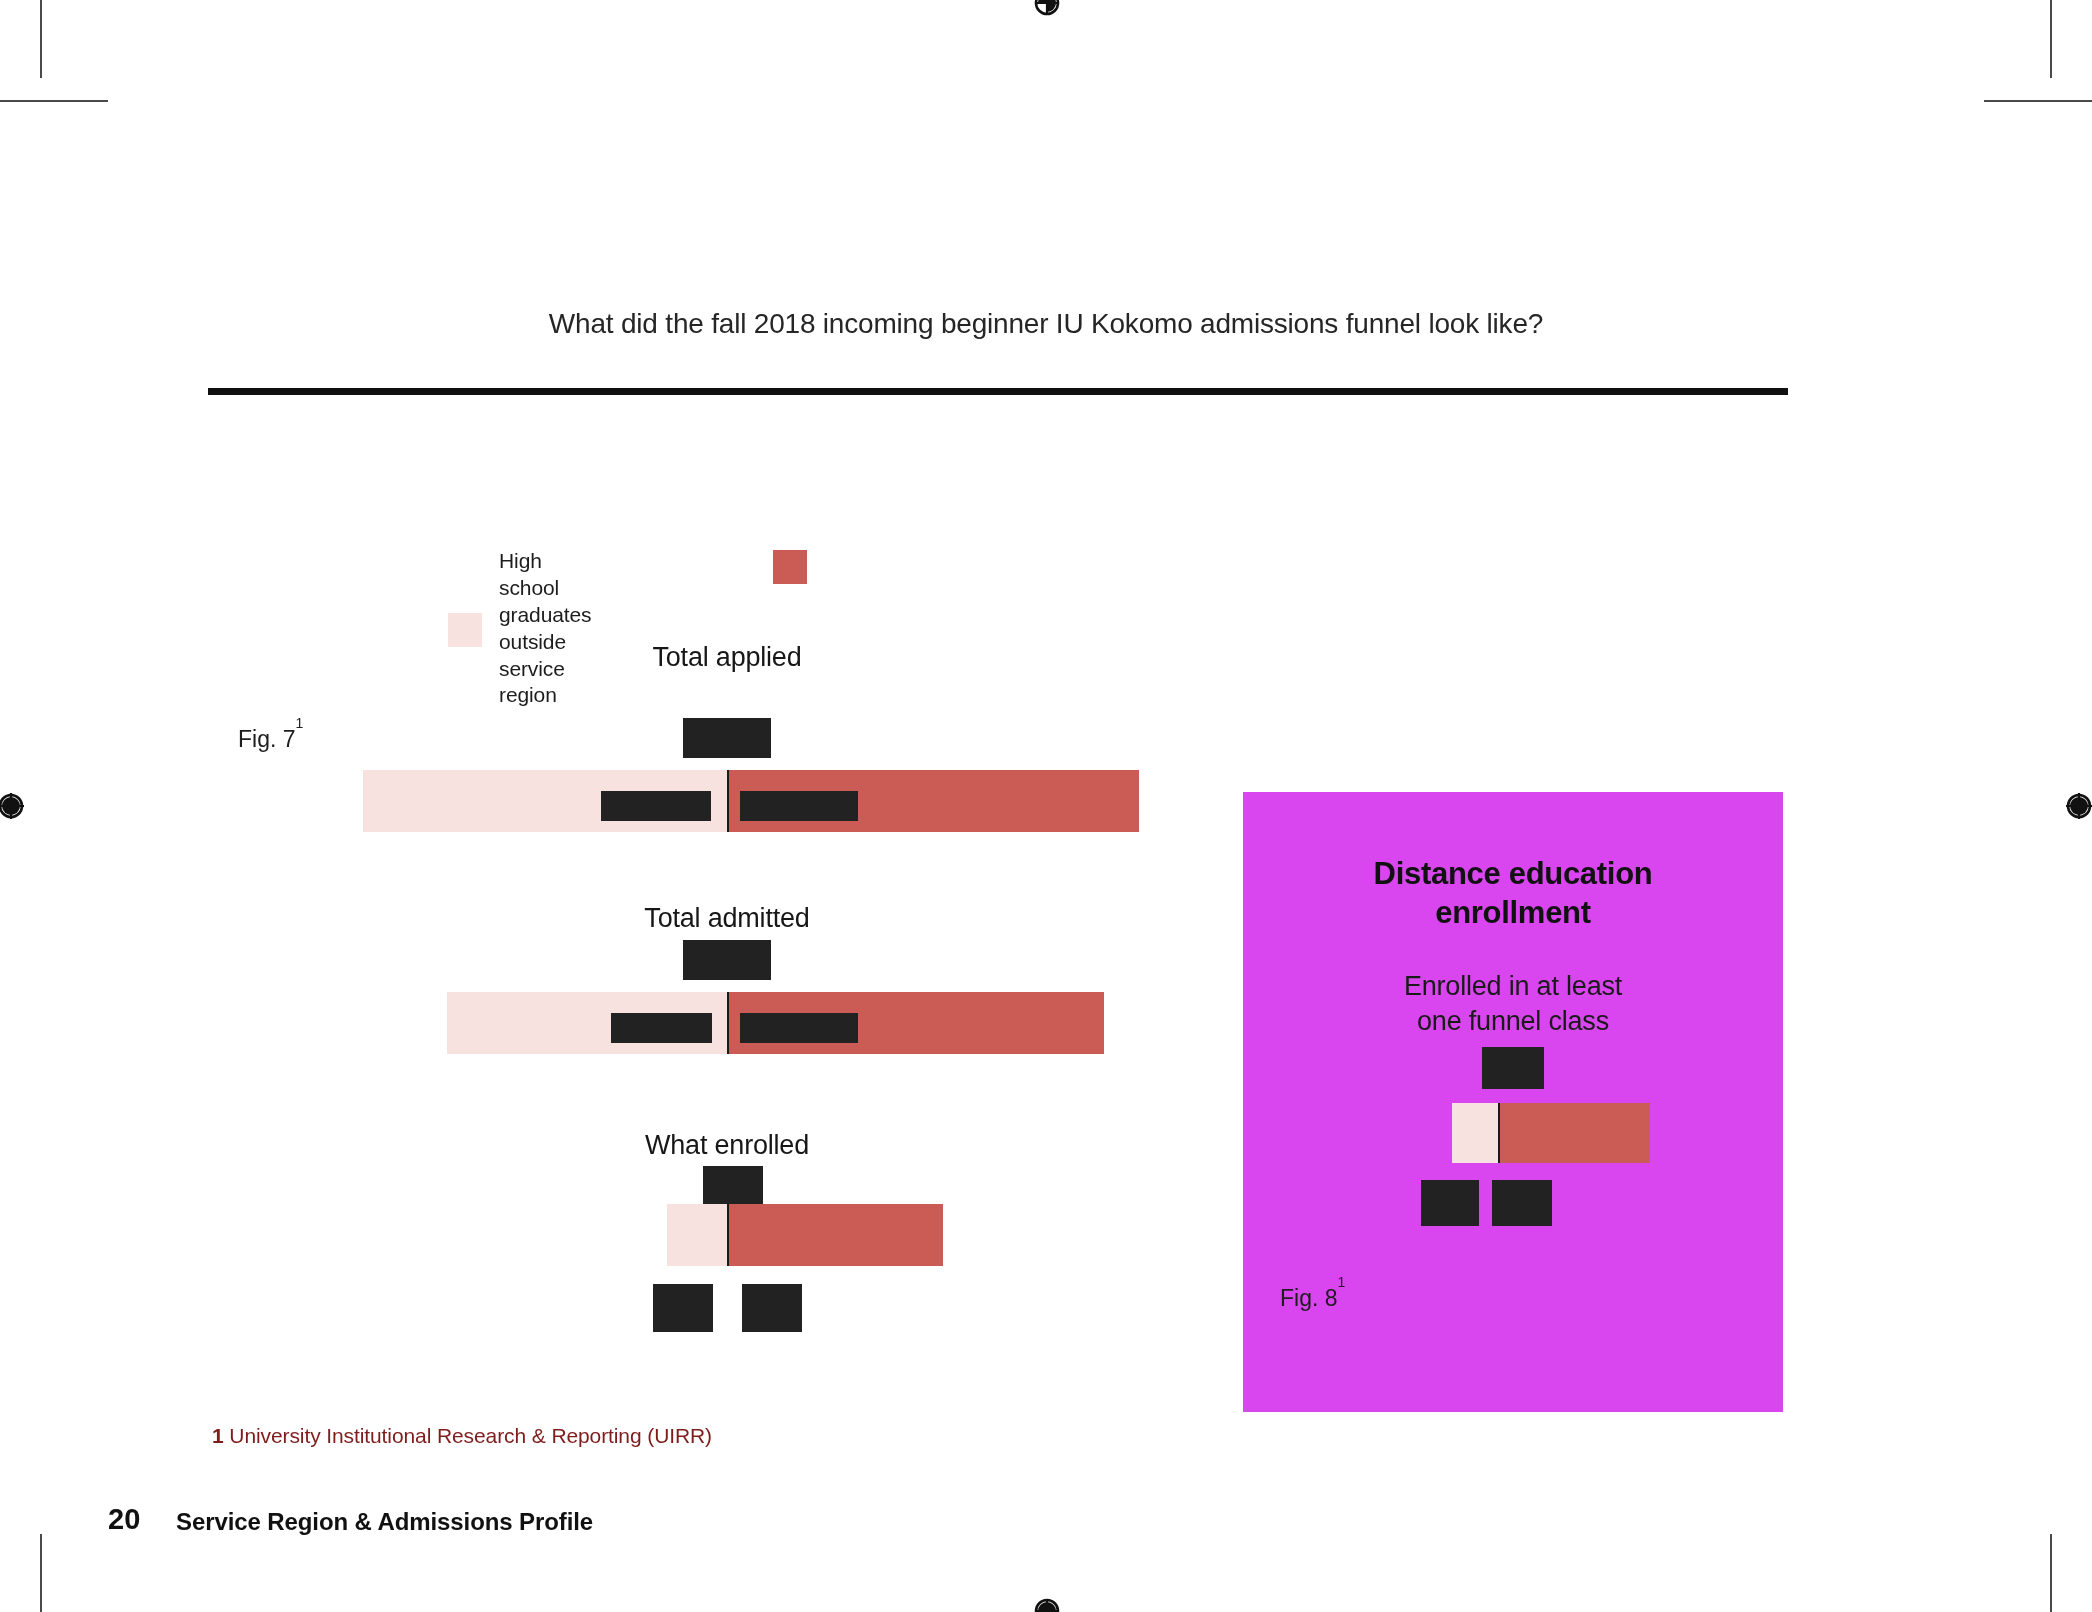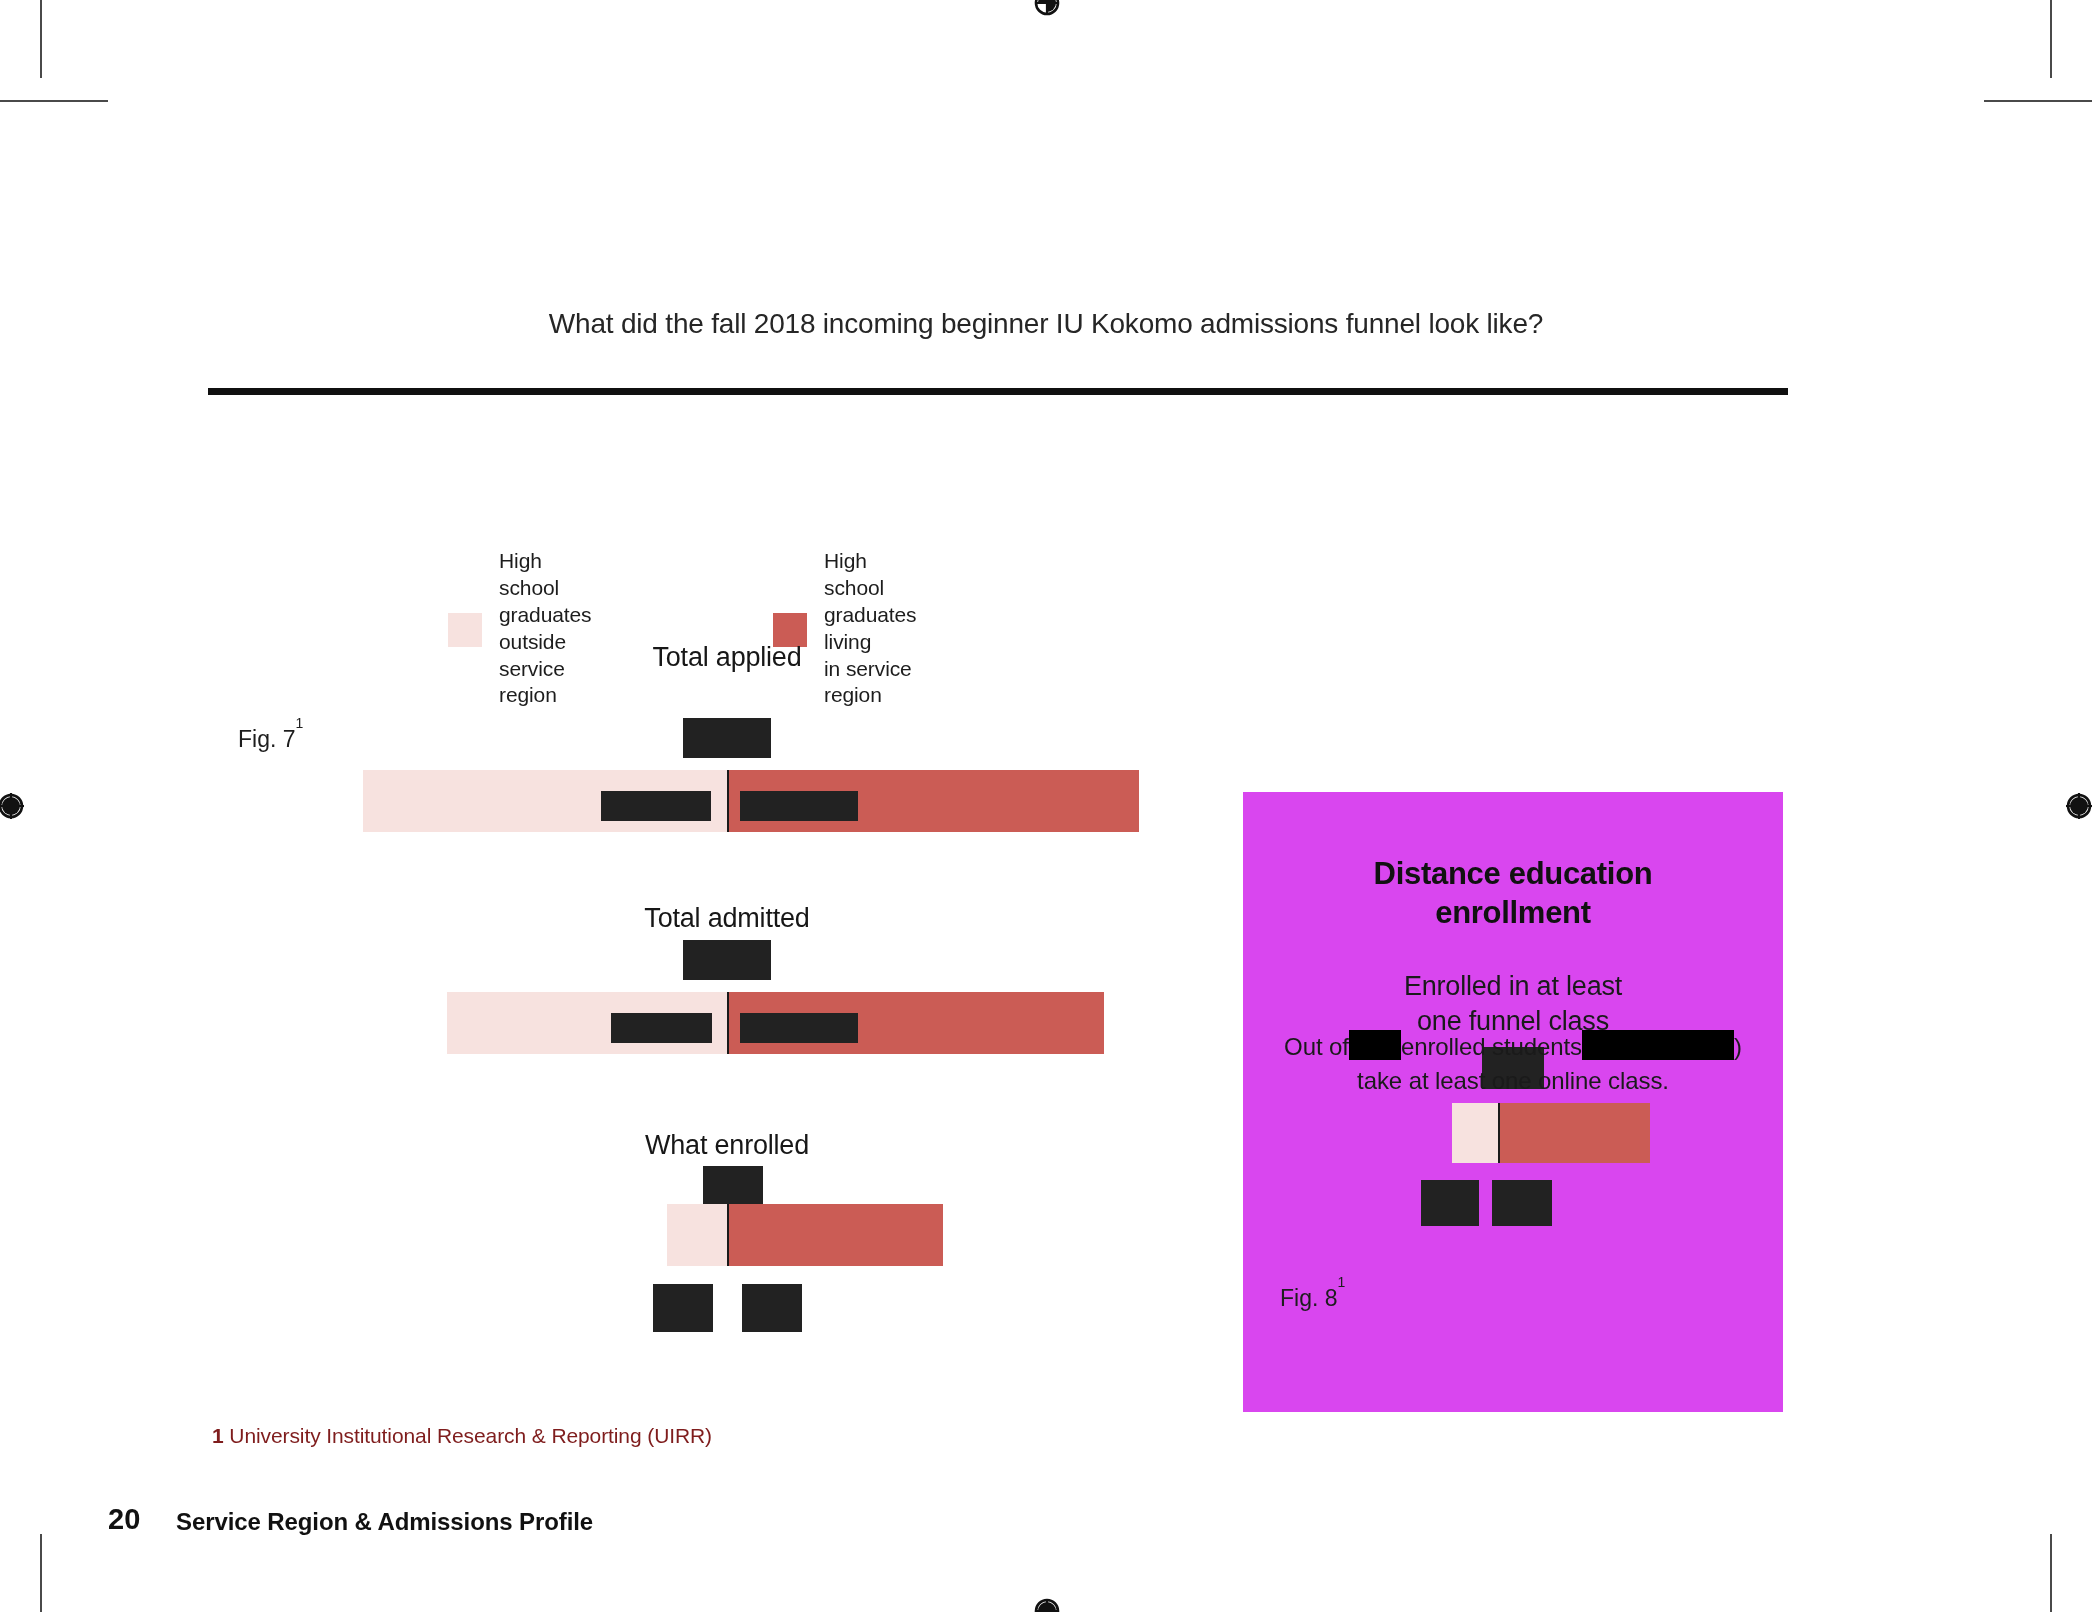--- a/index.html
+++ b/index.html
@@ -259,22 +259,20 @@
   <div class="rule"></div>
 
   <div class="legend">
     <div class="legend-item a">
       <span class="swatch light"></span>
       <span class="legend-label">High school graduates
 outside service region</span>
     </div>
     <div class="legend-item b">
       <span class="swatch dark"></span>
-      <span class="legend-label">High school graduates living
-in service region</span>
     </div>
   </div>
 
   <div class="fig7-label">
     <span>Fig. 7</span><sup>1</sup>
   </div>
 
   <div class="funnel-group">
     <div class="funnel-title" style="left:727px; top:642px;">Total applied</div>
     <div class="redact" style="left:683px; top:718px; width:88px; height:40px;"></div>
@@ -335,24 +333,20 @@
 
     <div class="redact ell" style="left:178px; top:388px; width:58px; height:46px;">
       <i style="left:22px; top:0px; width:36px; height:24px;"></i>
       <i style="left:0px;  top:22px; width:50px; height:24px;"></i>
     </div>
     <div class="redact ell" style="left:249px; top:388px; width:60px; height:46px;">
       <i style="left:0px; top:0px; width:36px; height:24px;"></i>
       <i style="left:0px; top:22px; width:60px; height:24px;"></i>
     </div>
 
-    <div class="panel-caption">
-      <span>Out of</span><span class="inlineredact" style="width:52px;"></span><span>enrolled students</span><span class="inlineredact" style="width:152px;"></span><span>)</span><br>
-      <span>take at least one online class.</span>
-    </div>
 
     <div class="fig8-label">
       <span>Fig. 8</span><sup>1</sup>
     </div>
   </div>
 
   <div class="footnote">
     <b>1</b>
     <span>University Institutional Research &amp; Reporting (UIRR)</span>
   </div>

